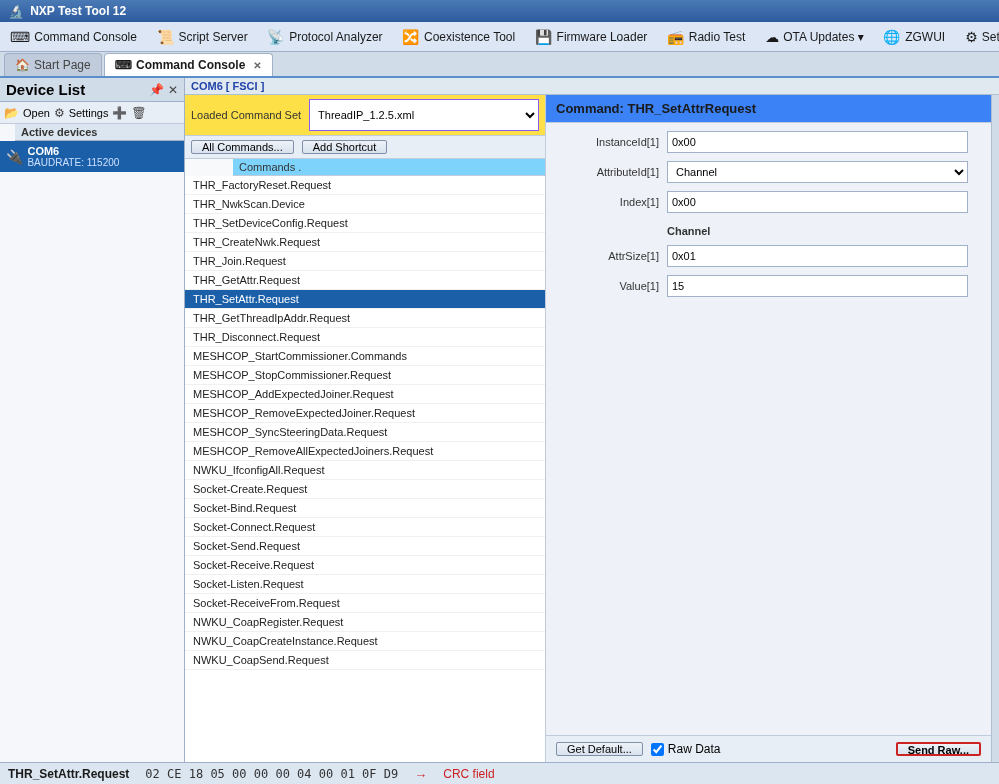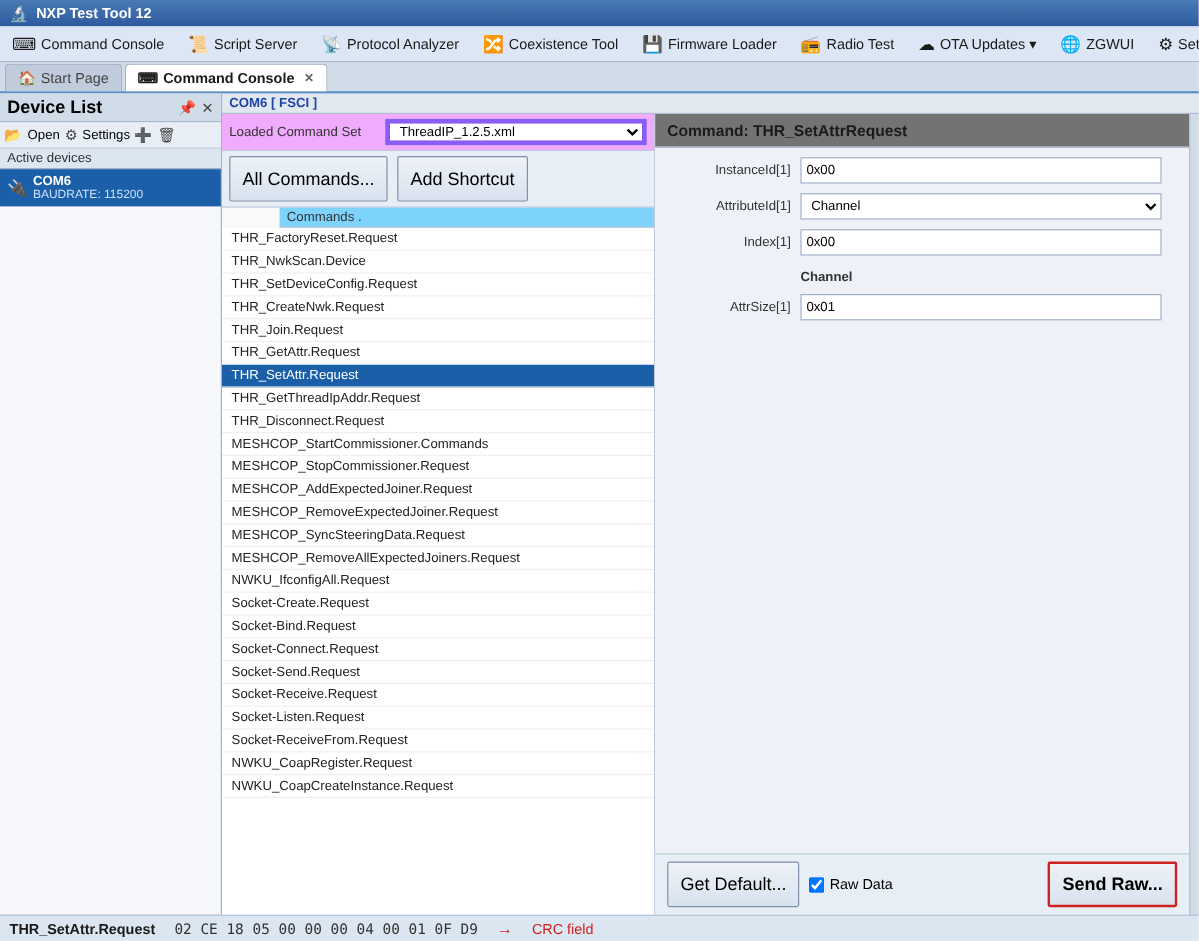--- a/index.html
+++ b/index.html
@@ -101,23 +101,24 @@
       padding: 2px 4px;
       display: flex;
       align-items: center;
       gap: 4px;
       height: 22px;
     }
     .sidebar-section {
       background: #dce6f0;
       border-bottom: 1px solid #a0b0c8;
       padding: 2px 6px;
-      font-weight: normal;
+      font-weight: bold;
       font-size: 11px;
       color: #333;
+      margin-left: 15px;
     }
     .device-item {
       display: flex;
       align-items: center;
       gap: 4px;
       padding: 4px 6px;
       background: #1a5fa8;
       color: white;
       cursor: pointer;
     }
@@ -137,42 +138,42 @@
 
     
     .command-panel {
       flex: 1;
       display: flex;
       flex-direction: column;
       background: #f8f9fb;
       border-right: 1px solid #c0ccdc;
     }
     .command-toolbar {
-      background: #f0abfc;
+      background: #fde047;
       border-bottom: 1px solid #c0ccdc;
       padding: 4px 6px;
       display: flex;
       align-items: center;
-      gap: 20px;
+      gap: 8px;
     }
     .loaded-label { font-size: 11px; color: #333; white-space: nowrap; }
     .command-set-select {
       flex: 1;
-      height: 22px;
-      border: 4px solid #8b5cf6;
+      height: 32px;
+      border: 1px solid #8b5cf6;
       background: white;
       font-size: 11px;
       padding: 0 4px;
     }
     .btn {
-      height: 38px;
+      height: 14px;
       padding: 0 10px;
       border: 1px solid #8090a8;
       background: linear-gradient(to bottom, #eef2f8, #d8e2ee);
-      font-size: 15px;
+      font-size: 11px;
       cursor: pointer;
       border-radius: 2px;
       white-space: nowrap;
     }
     .btn-primary {
       border: 2px solid #cc2222;
       font-weight: bold;
     }
 
     .commands-label {
@@ -198,21 +199,21 @@
     .cmd-item.selected { background: #1a5fa8; color: white; }
 
     
     .right-panel {
       width: 445px;
       background: #eef2f8;
       display: flex;
       flex-direction: column;
     }
     .right-panel-header {
-      background: #737373;
+      background: #3b82f6;
       border-bottom: 1px solid #c0ccdc;
       padding: 6px 10px;
       font-size: 13px;
       font-weight: bold;
       color: #1a1a1a;
     }
     .fields-area {
       flex: 1;
       padding: 8px 23px;
       display: flex;
@@ -430,20 +431,21 @@
             <div class="cmd-item">NWKU_IfconfigAll.Request</div>
             <div class="cmd-item">Socket-Create.Request</div>
             <div class="cmd-item">Socket-Bind.Request</div>
             <div class="cmd-item">Socket-Connect.Request</div>
             <div class="cmd-item">Socket-Send.Request</div>
             <div class="cmd-item">Socket-Receive.Request</div>
             <div class="cmd-item">Socket-Listen.Request</div>
             <div class="cmd-item">Socket-ReceiveFrom.Request</div>
             <div class="cmd-item">NWKU_CoapRegister.Request</div>
             <div class="cmd-item">NWKU_CoapCreateInstance.Request</div>
+            <div class="cmd-item">NWKU_CoapSend.Request</div>
           </div>
       </div>
 
       <div class="right-panel">
         <div class="right-panel-header">Command: THR_SetAttrRequest</div>
         <div class="fields-area">
 
           <div class="field-row">
             <span class="field-label">InstanceId[1]</span>
             <input class="field-input" type="text" value="0x00" style="">
@@ -463,20 +465,24 @@
             <input class="field-input" type="text" value="0x00" style="">
           </div>
 
           <div class="section-label">Channel</div>
 
           <div class="field-row">
             <span class="field-label">AttrSize[1]</span>
             <input class="field-input" type="text" value="0x01" style="">
           </div>
 
+          <div class="field-row">
+            <span class="field-label">Value[1]</span>
+            <input class="field-input" type="text" value="15" style="">
+          </div>
         </div>
 
         <div class="right-bottom">
           <button class="btn">Get Default...</button>
           <div class="raw-data-check">
             <input type="checkbox" checked="" style="">
             <span>Raw Data</span>
           </div>
           <div style="flex:1;"></div>
           <button class="btn btn-primary">Send Raw...</button>

